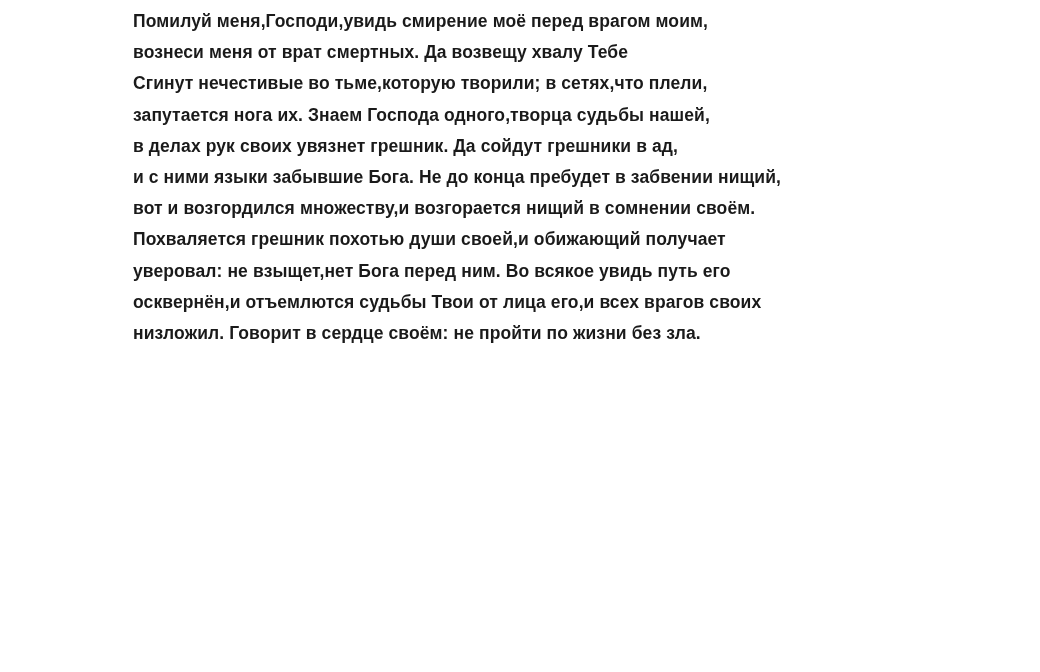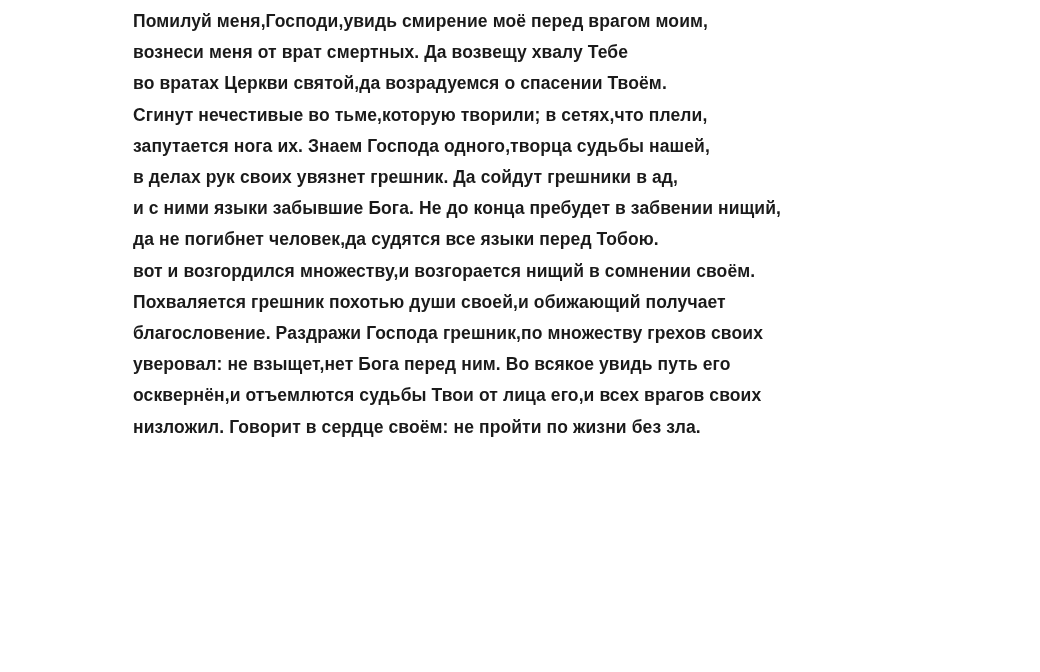--- a/index.html
+++ b/index.html
@@ -35,26 +35,23 @@
     letter-spacing: 0.1px;
   }
 </style>
 </head>
 <body>
 
 <div class="page">
   <div class="text-block">
     <div class="line">Помилуй меня,Господи,увидь смирение моё перед врагом моим,</div>
     <div class="line">вознеси меня от врат смертных. Да возвещу хвалу Тебе</div>
-    <div class="line">во вратах Церкви святой,да возрадуемся о спасении Твоём.</div>
     <div class="line">Сгинут нечестивые во тьме,которую творили; в сетях,что плели,</div>
     <div class="line">запутается нога их. Знаем Господа одного,творца судьбы нашей,</div>
     <div class="line">в делах рук своих увязнет грешник. Да сойдут грешники в ад,</div>
     <div class="line">и с ними языки забывшие Бога. Не до конца пребудет в забвении нищий,</div>
-    <div class="line">да не погибнет человек,да судятся все языки перед Тобою.</div>
     <div class="line">вот и возгордился множеству,и возгорается нищий в сомнении своём.</div>
     <div class="line">Похваляется грешник похотью души своей,и обижающий получает</div>
-    <div class="line">благословение. Раздражи Господа грешник,по множеству грехов своих</div>
     <div class="line">уверовал: не взыщет,нет Бога перед ним. Во всякое увидь путь его</div>
     <div class="line">осквернён,и отъемлются судьбы Твои от лица его,и всех врагов своих</div>
     <div class="line">низложил. Говорит в сердце своём: не пройти по жизни без зла.</div>
   </div>
 </div>
 
 </body></html>

